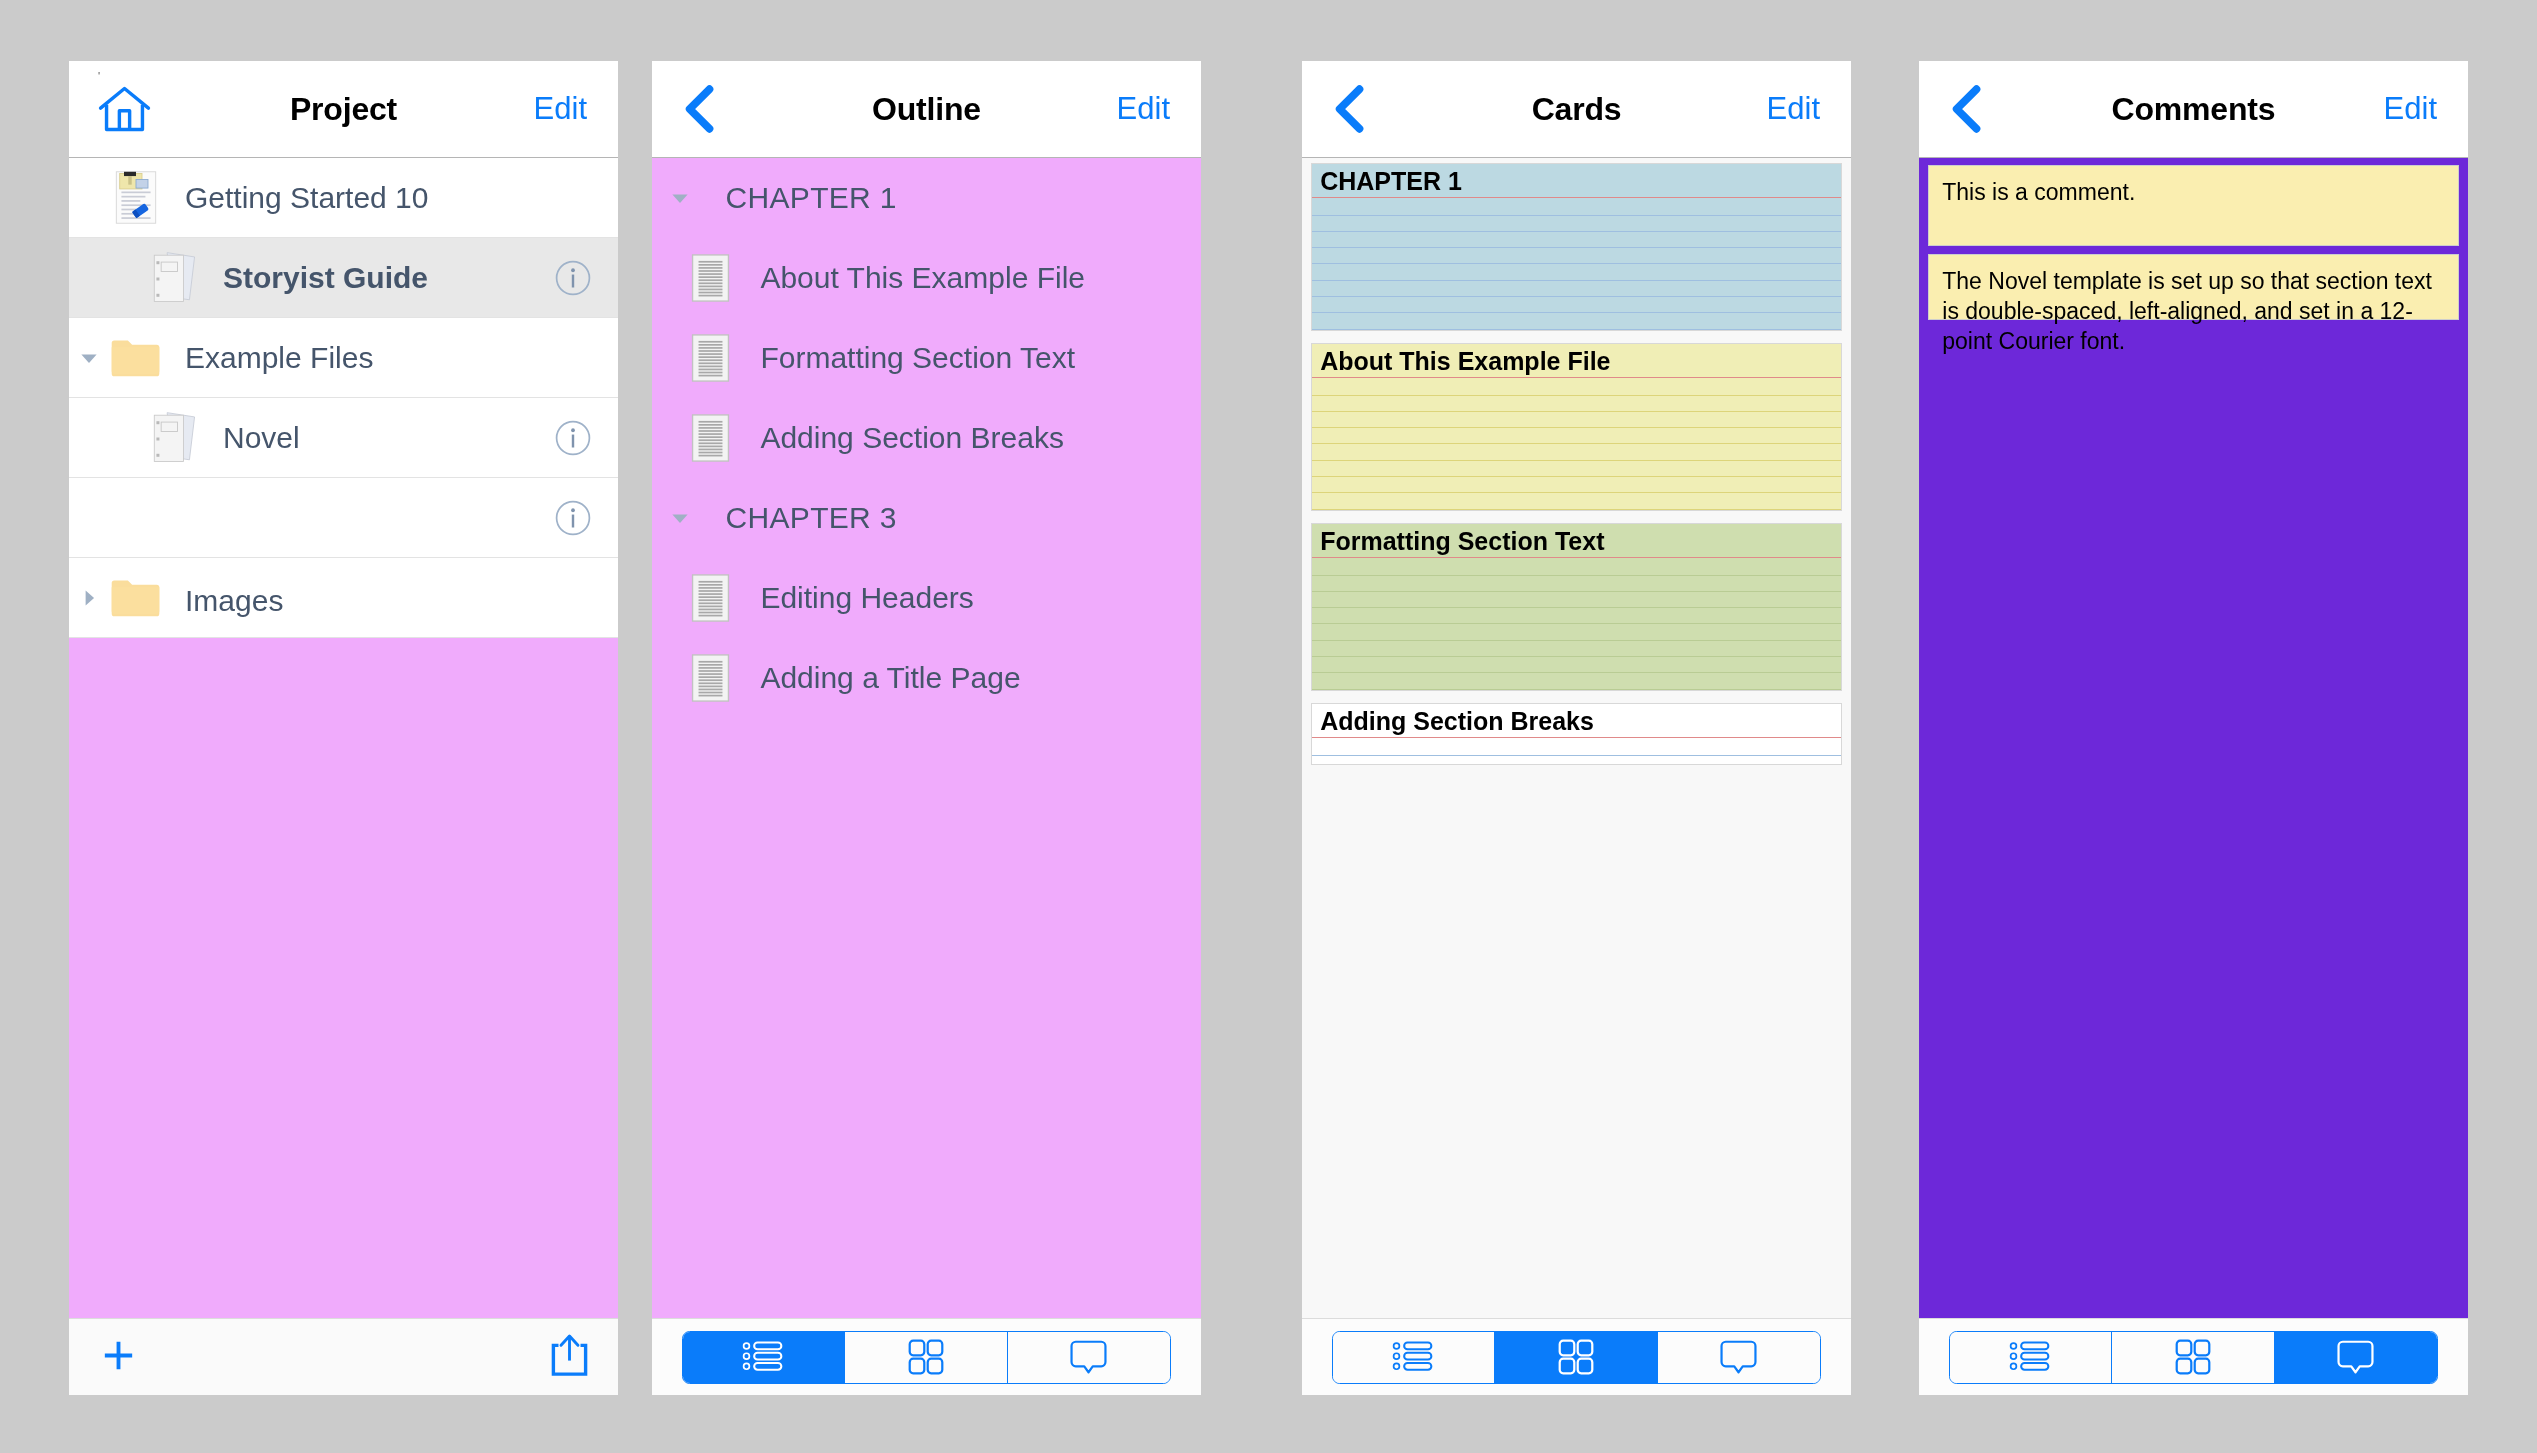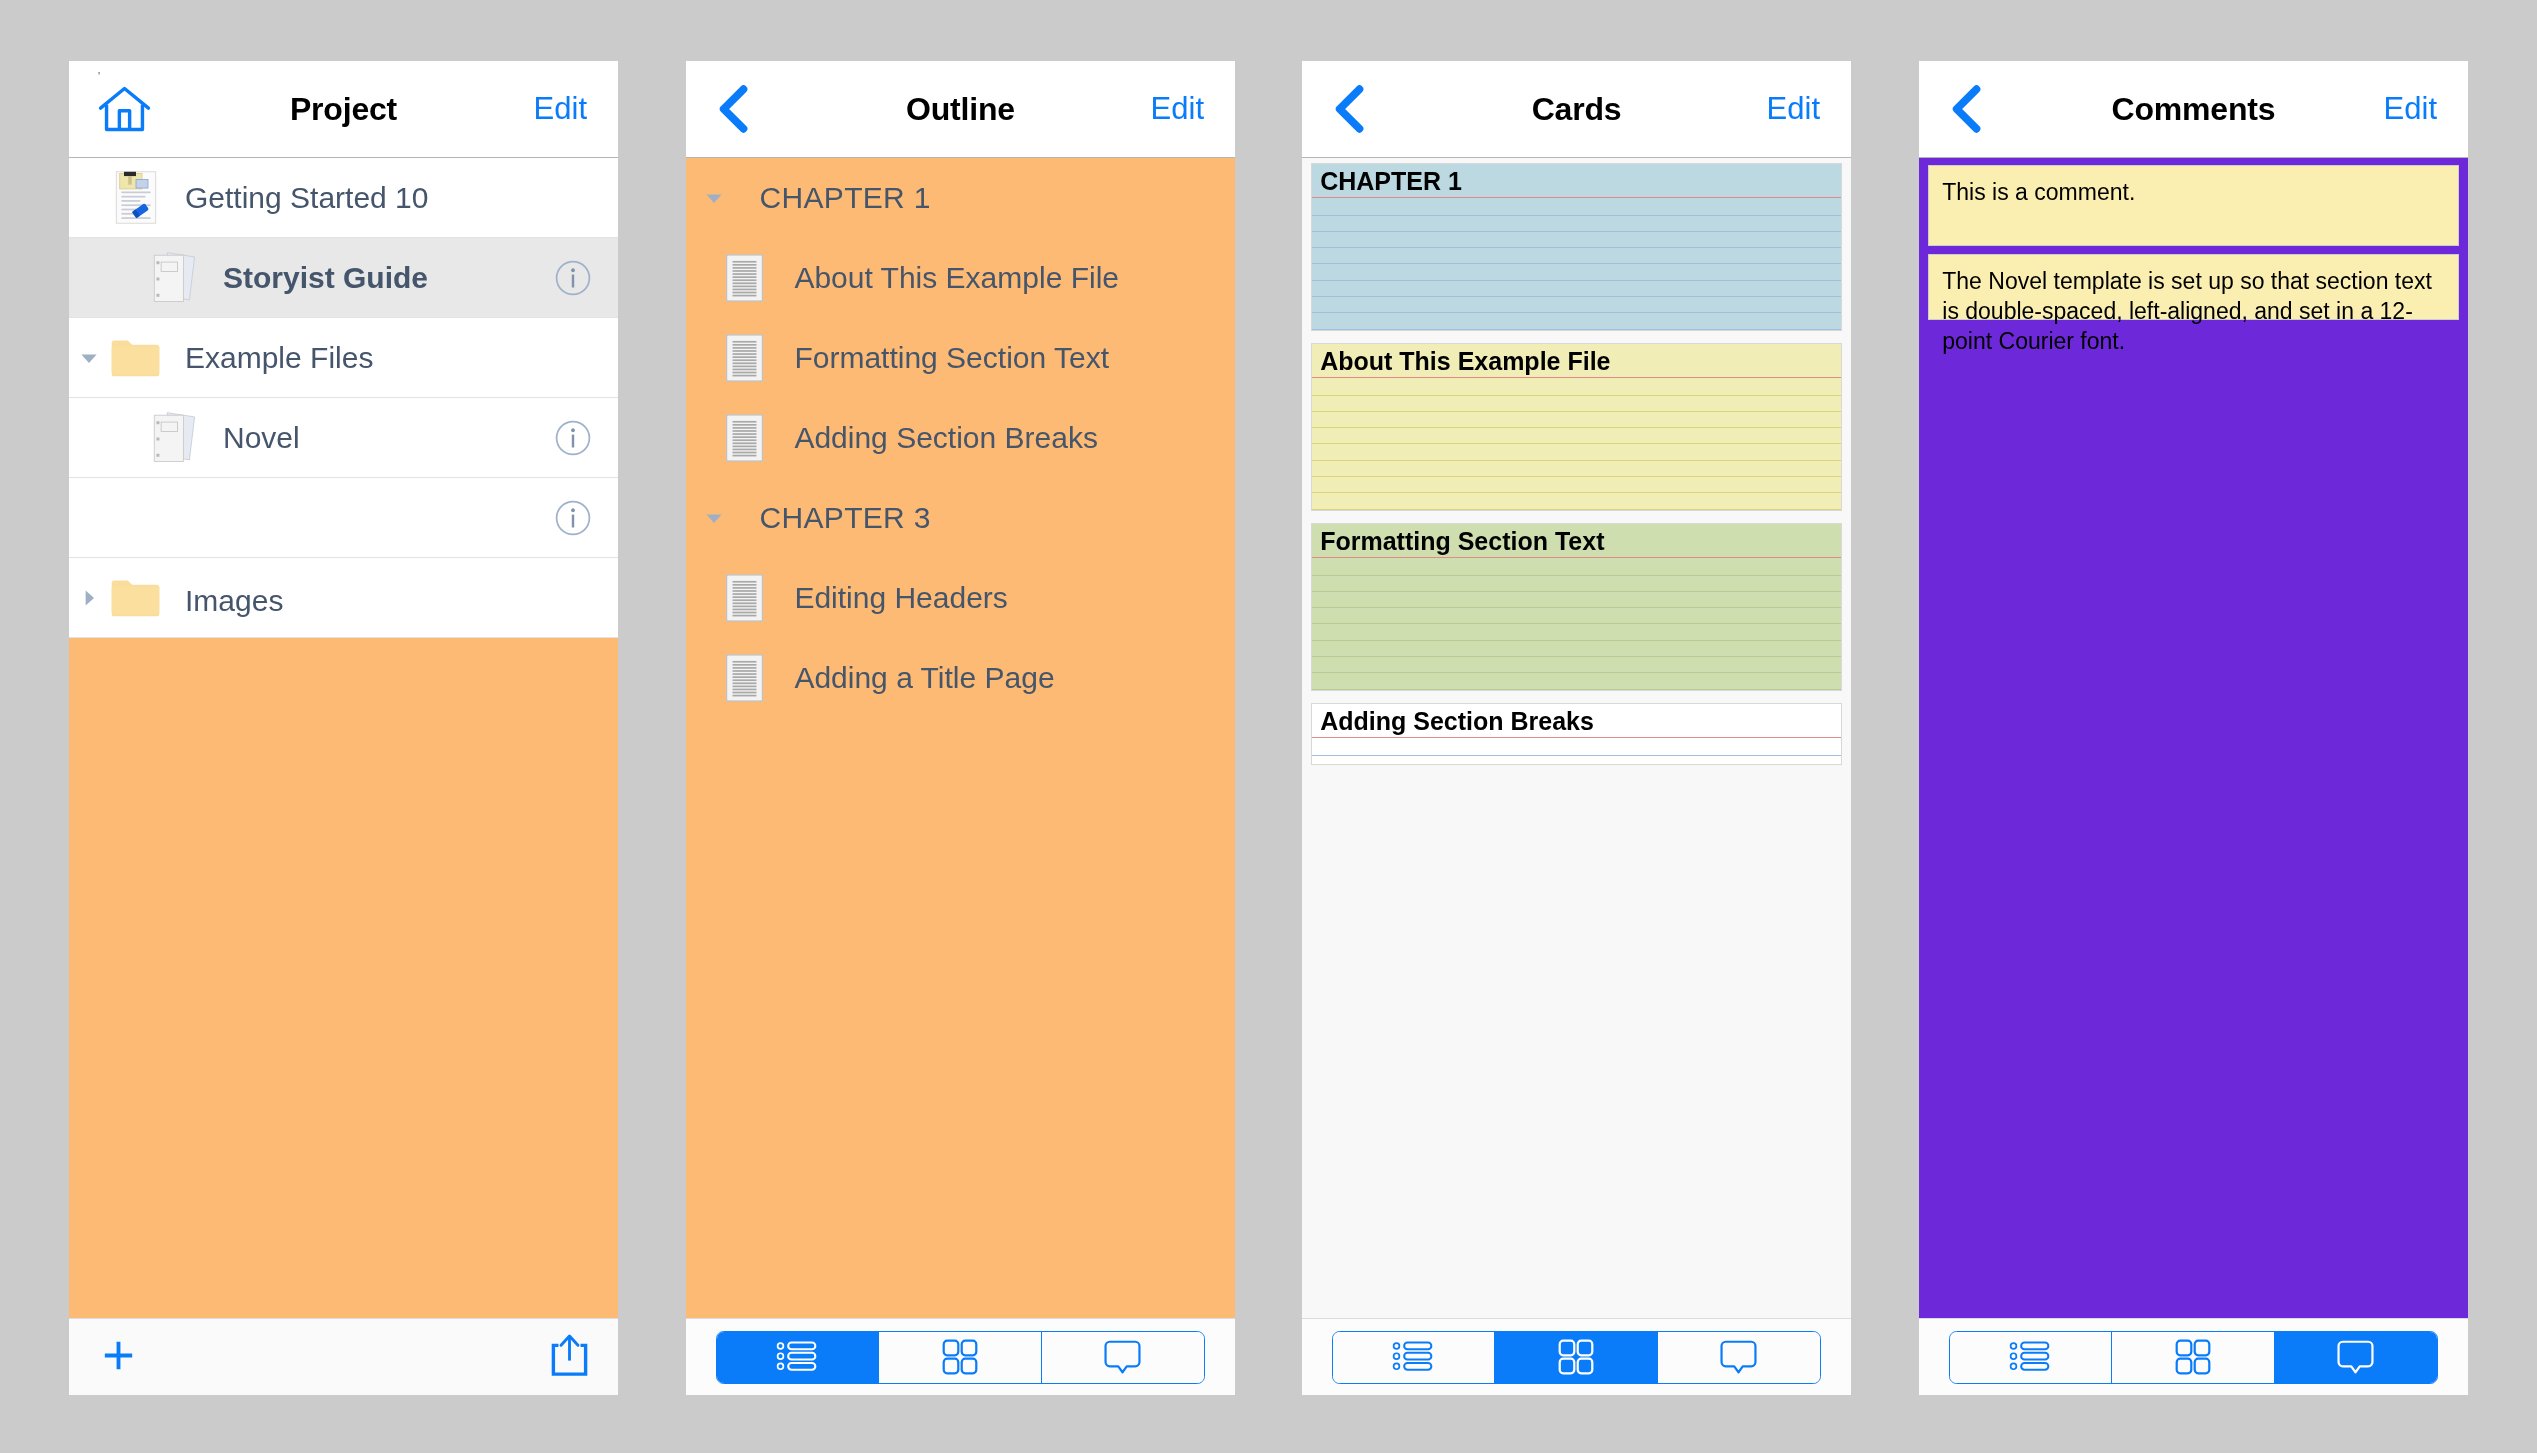--- a/index.html
+++ b/index.html
@@ -20,21 +20,21 @@
     position: absolute;
     top: 61px;
     width: 549px;
     height: 1334px;
     background: #ffffff;
     display: flex;
     flex-direction: column;
     overflow: hidden;
   }
   #panel1 { left: 69px; }
-  #panel2 { left: 686px; }
+  #panel2 { left: 652px; }
   #panel3 { left: 1302px; }
   #panel4 { left: 1919px; }
 
   
   .navbar {
     position: relative;
     height: 97px;
     flex: 0 0 97px;
     background: #ffffff;
     border-bottom: 1.3px solid #b5b5b5;
@@ -79,21 +79,21 @@
 
   
   .home-icon { width: 53px; height: 48px; display:block; }
   
   .back-icon { width: 38px; height: 50px; display:block; }
 
   
   .body {
     flex: 1 1 auto;
     overflow: hidden;
-    background: #fdba74;
+    background: #f0abfc;
     position: relative;
   }
 
   
   .tree-row {
     display: flex;
     align-items: center;
     height: 80px;
     background: #ffffff;
     border-bottom: 0.9px solid #e3e3e3;

